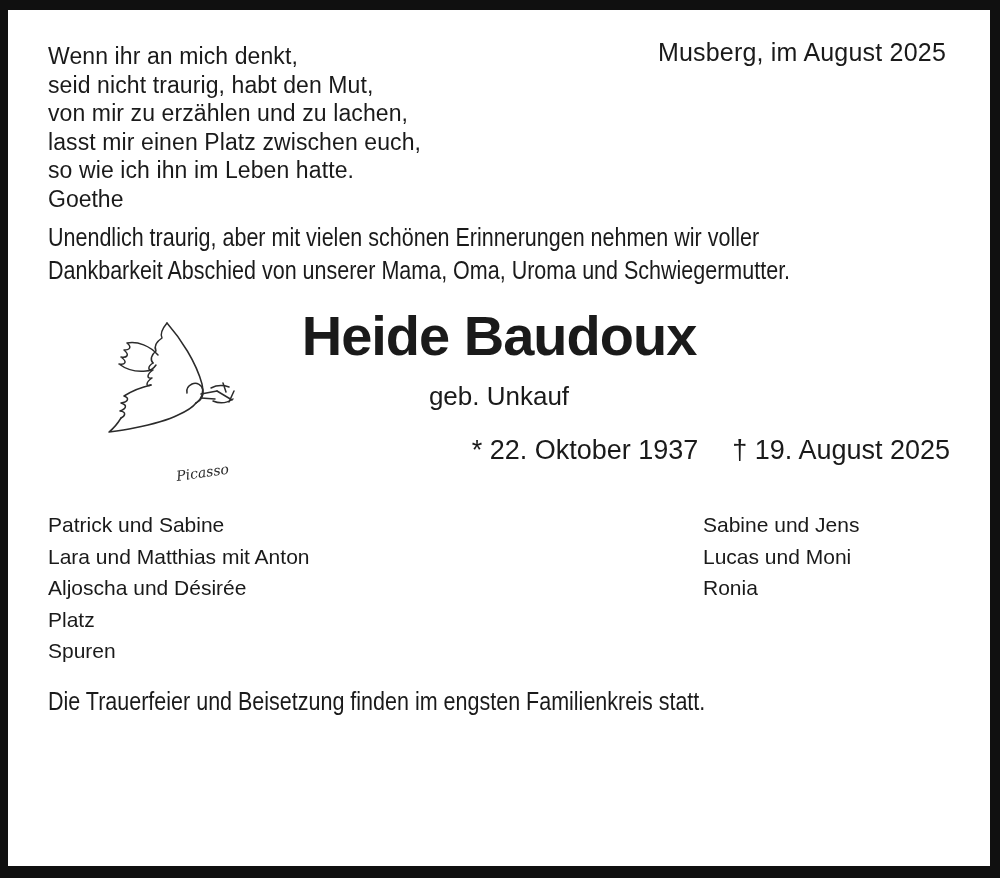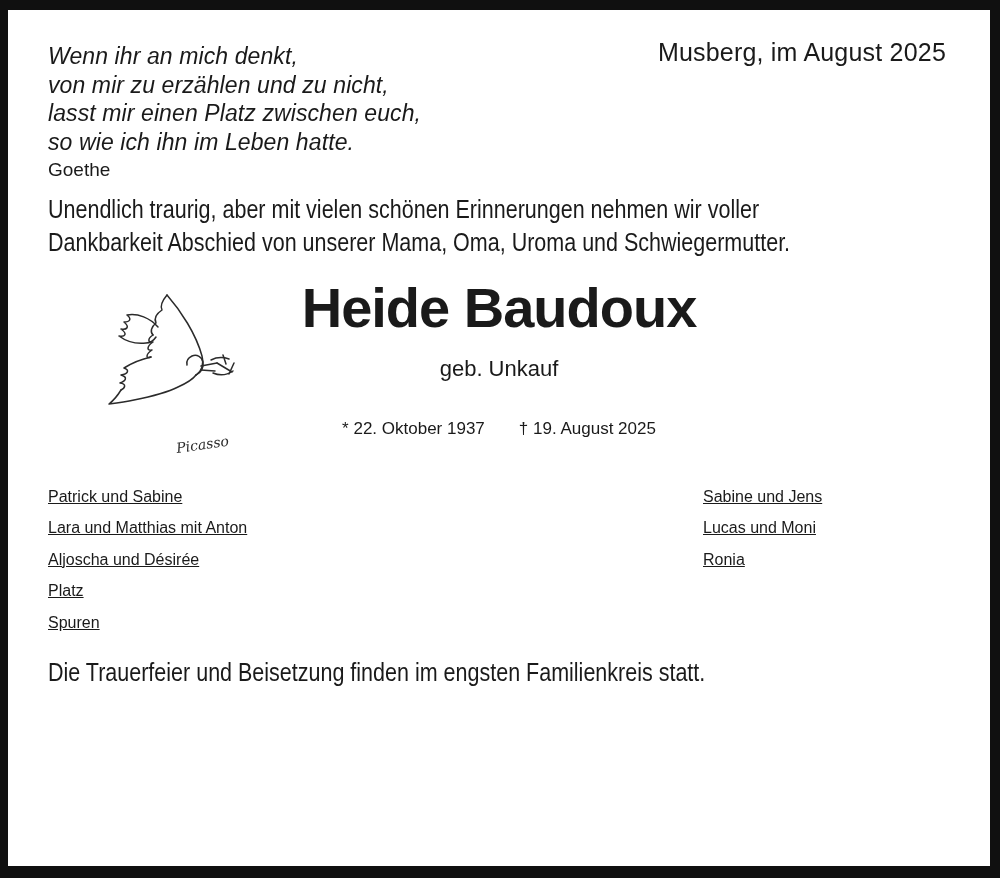--- a/index.html
+++ b/index.html
@@ -23,28 +23,27 @@
   .dateline {
     position: absolute;
     top: 28px; right: 44px;
     font-size: 25px;
     letter-spacing: 0.2px;
   }
 
   
   .poem { margin-top: 10px; }
   .poem .line {
-    font-style: italic;
     font-size: 23px;
     line-height: 28.5px;
     letter-spacing: 0.1px;
   }
   .poem .attribution {
     font-style: normal;
-    font-size: 19px;
+    font-size: 23px;
     line-height: 28.5px;
   }
 
   
   .cond {
     white-space: nowrap;
     transform: scaleX(0.86);
     transform-origin: 0 50%;
   }
 
@@ -59,52 +58,53 @@
   .deceased-name {
     margin: 0;
     text-align: center;
     font-size: 56px;
     line-height: 62px;
     font-weight: bold;
     letter-spacing: -1px;
   }
   .maiden-name {
     text-align: center;
-    font-size: 22px;
+    font-size: 26px;
     margin-top: 16px;
     line-height: 27px;
   }
   .dates {
-    text-align: center;
-    font-size: 17px;
-    margin-top: 31px;
+    text-align: right;
+    font-size: 27px;
+    margin-top: 24px;
     line-height: 32px;
   }
   .dates .birth { margin-right: 17px; }
   .dates .death { margin-left: 17px; }
 
   .body-text { margin-top: 26px; }
   .body-text .line { font-size: 25px; line-height: 33px; }
 
   .mourners { margin-top: 14px; display: flex; }
-  .mourners .col { font-size: 16px; line-height: 31.5px; text-decoration: underline; }
+  .mourners .col { font-size: 21px; line-height: 31.5px; }
   .mourners .col-right { margin-left: auto; width: 247px; }
 
   .footer-line { margin-top: 18px; font-size: 25px; line-height: 32px; }
 </style>
 </head>
 <body>
 
 <div class="sheet">
 
   <div class="dateline">Musberg, im August 2025</div>
 
   <div class="poem">
     <div class="line">Wenn ihr an mich denkt,</div>
-    <div class="line">von mir zu erzählen und zu nicht,</div>
+    <div class="line">seid nicht traurig, habt den Mut,</div>
+    <div class="line">von mir zu erzählen und zu lachen,</div>
     <div class="line">lasst mir einen Platz zwischen euch,</div>
     <div class="line">so wie ich ihn im Leben hatte.</div>
     <div class="attribution">Goethe</div>
   </div>
 
   <div class="intro">
     <div class="line cond">Unendlich traurig, aber mit vielen schönen Erinnerungen nehmen wir voller</div>
     <div class="line cond">Dankbarkeit Abschied von unserer Mama, Oma, Uroma und Schwiegermutter.</div>
   </div>
 

